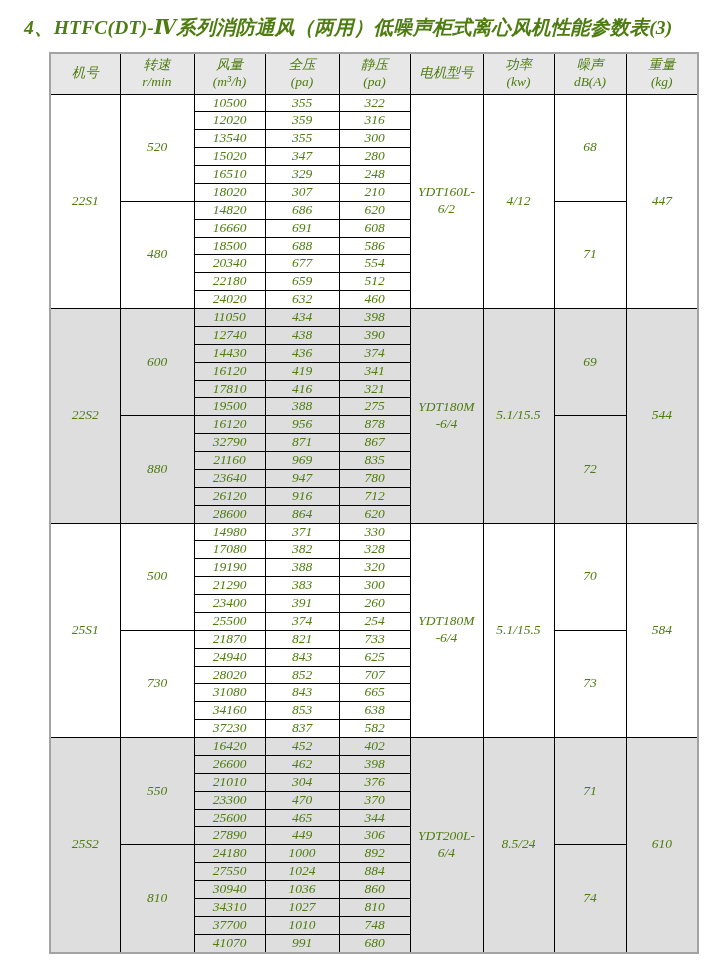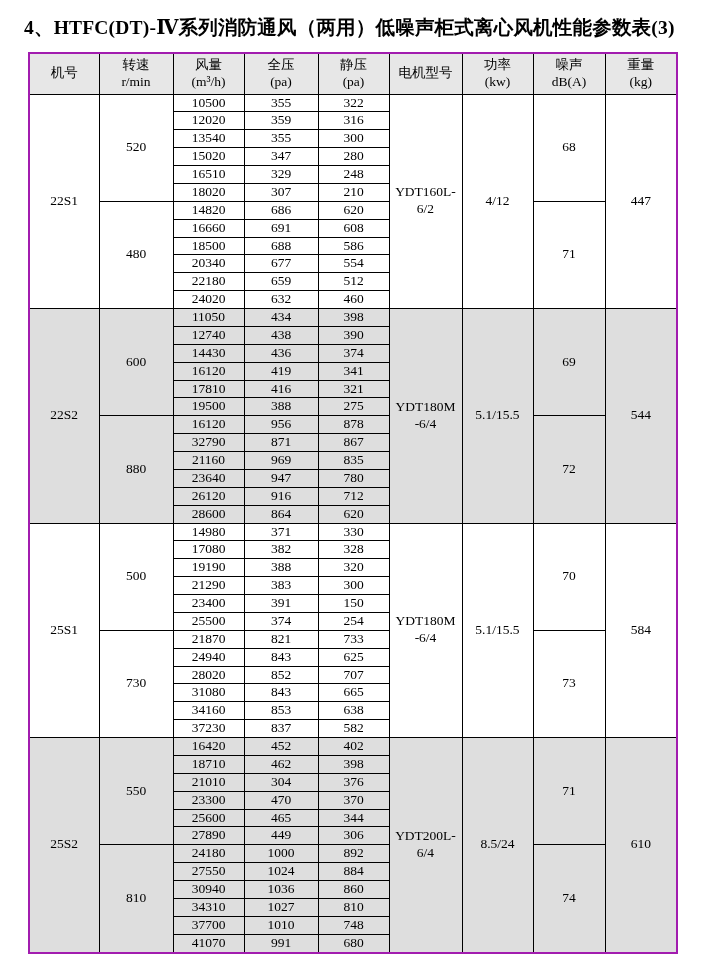--- a/index.html
+++ b/index.html
@@ -4,35 +4,36 @@
 <style>
   * { box-sizing: border-box; }
   html, body { margin: 0; padding: 0; background: #ffffff; }
   .page {
     position: relative;
     width: 718px;
     height: 962px;
     background: #ffffff;
     overflow: hidden;
     font-family: "Liberation Serif", "DejaVu Serif", serif;
-    color: #000000;
+    color: #4d7c0f;
+    font-style: italic;
   }
   .page-title {
     margin: 14px 0 0 24px;
     font-size: 19.5px;
     font-weight: bold;
     letter-spacing: 0.2px;
     white-space: nowrap;
   }
   table.perf {
     border-collapse: collapse;
     table-layout: fixed;
     width: 650px;
-    margin: 11px 0 0 28px;
-    border: 2px solid #a21caf;
+    margin: 11px 0 0 49px;
+    border: 2px solid #a3a3a3;
     padding-left: 11px;
   }
   .perf th, .perf td {
     border: 1px solid #000;
     text-align: center;
     vertical-align: middle;
     padding: 0;
     white-space: pre-line;
     line-height: 1.25;
     overflow: hidden;
@@ -262,21 +263,21 @@
           <td class="col-static-pressure">320</td>
         </tr>
         <tr class="data-row">
           <td class="col-airflow">21290</td>
           <td class="col-total-pressure">383</td>
           <td class="col-static-pressure">300</td>
         </tr>
         <tr class="data-row">
           <td class="col-airflow">23400</td>
           <td class="col-total-pressure">391</td>
-          <td class="col-static-pressure">150</td>
+          <td class="col-static-pressure">260</td>
         </tr>
         <tr class="data-row">
           <td class="col-airflow">25500</td>
           <td class="col-total-pressure">374</td>
           <td class="col-static-pressure">254</td>
         </tr>
         <tr class="data-row">
           <td class="col-speed grp2-start" rowspan="6">730</td>
           <td class="col-airflow grp2-start">21870</td>
           <td class="col-total-pressure grp2-start">821</td>
@@ -314,21 +315,21 @@
           <td class="col-airflow">16420</td>
           <td class="col-total-pressure">452</td>
           <td class="col-static-pressure">402</td>
           <td class="col-motor-model" rowspan="12">YDT200L-
 6/4</td>
           <td class="col-power" rowspan="12">8.5/24</td>
           <td class="col-noise" rowspan="6">71</td>
           <td class="col-weight" rowspan="12">610</td>
         </tr>
         <tr class="data-row shaded">
-          <td class="col-airflow">18710</td>
+          <td class="col-airflow">26600</td>
           <td class="col-total-pressure">462</td>
           <td class="col-static-pressure">398</td>
         </tr>
         <tr class="data-row shaded">
           <td class="col-airflow">21010</td>
           <td class="col-total-pressure">304</td>
           <td class="col-static-pressure">376</td>
         </tr>
         <tr class="data-row shaded">
           <td class="col-airflow">23300</td>

